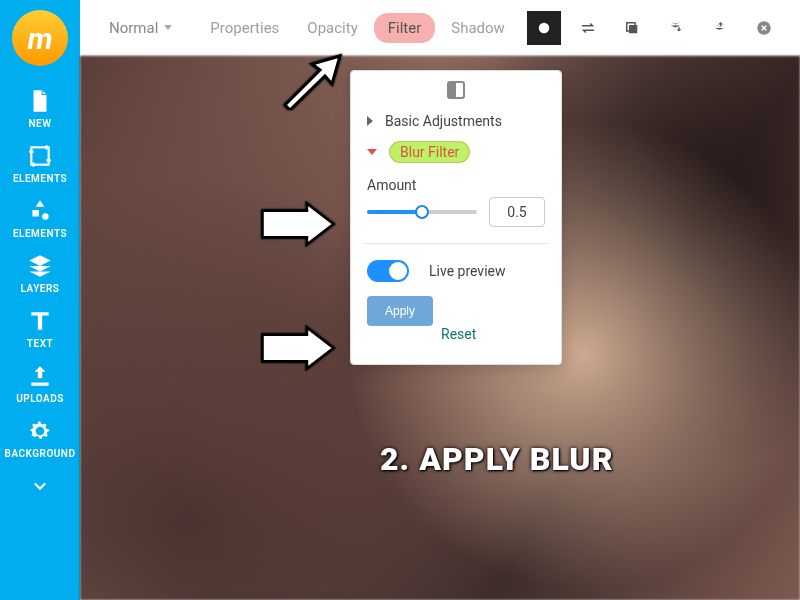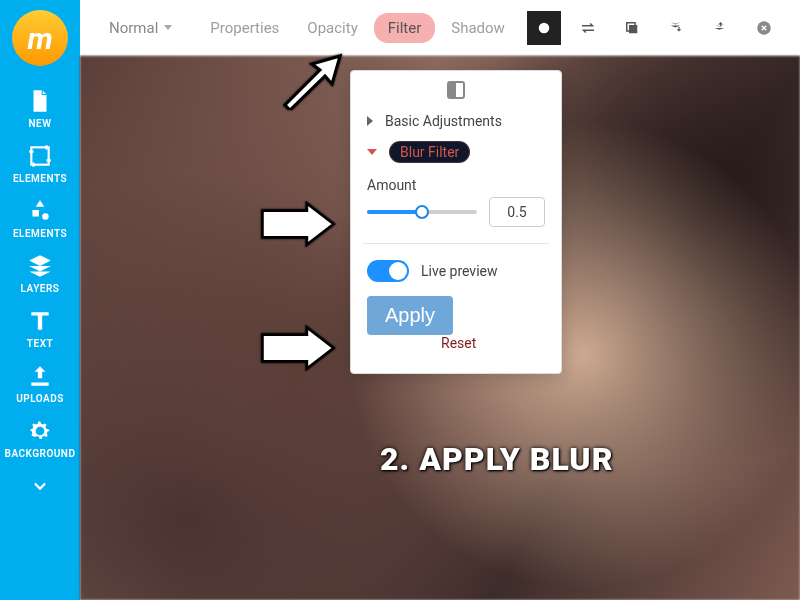--- a/index.html
+++ b/index.html
@@ -62,32 +62,32 @@
     position:absolute; left:350px; top:70px; width:212px;
     background:#fff; border:1px solid #ddd; border-radius:4px;
     box-shadow:0 4px 16px rgba(0,0,0,.15);
     padding:10px 16px 22px; color:#444; font-size:14px;
   }
   .panel-handle { width:18px;height:18px;border:2px solid #888;border-radius:3px;margin:0 auto 8px;
     background:linear-gradient(90deg,#888 50%,transparent 50%);}
   .panel-row { padding:6px 0; display:flex;align-items:center; gap:6px;}
   .caret-right::before{content:"";display:inline-block;width:0;height:0;border-top:5px solid transparent;border-bottom:5px solid transparent;border-left:6px solid #666;margin-right:6px;}
   .caret-down::before{content:"";display:inline-block;width:0;height:0;border-left:5px solid transparent;border-right:5px solid transparent;border-top:6px solid #d9534f;margin-right:6px;}
-  .blur-label{color:#d9534f;border:1px solid rgba(217,83,79,.3);background:#0f172a;border-radius:12px;padding:2px 10px;}
+  .blur-label{color:#d9534f;border:1px solid rgba(217,83,79,.3);background:#bef264;border-radius:12px;padding:2px 10px;}
   .slider-wrap{display:flex;align-items:center;gap:12px;margin-top:4px;}
   .slider-track{flex:1;height:4px;background:#cfcfcf;border-radius:2px;position:relative;}
   .slider-fill{position:absolute;left:0;top:0;bottom:0;width:50%;background:#1e90ff;border-radius:2px;}
   .slider-thumb{position:absolute;left:50%;top:50%;width:14px;height:14px;border-radius:50%;background:#fff;border:2px solid #1c87e8;transform:translate(-50%,-50%);}
   .amount-box{width:56px;height:30px;border:1px solid #ccc;border-radius:4px;text-align:center;line-height:28px;font-size:14px;}
   .divider{height:1px;background:#e5e5e5;margin:16px -4px;}
-  .toggle-row{display:flex;align-items:center;gap:12px;}
+  .toggle-row{display:flex;align-items:center;gap:20px;}
   .toggle{width:42px;height:22px;border-radius:11px;background:#1e90ff;position:relative;}
   .toggle::after{content:"";position:absolute;right:2px;top:2px;width:18px;height:18px;border-radius:50%;background:#fff;}
-  .btn-apply{margin-top:14px;padding:8px 18px;background:#6fa8d8;color:#fff;border:none;border-radius:4px;cursor:pointer;font-size:20px;}
-  .btn-reset{margin-left:26px;color:#7f1d1d;cursor:pointer;font-size:14px;padding-left:48px;}
+  .btn-apply{margin-top:14px;padding:8px 18px;background:#6fa8d8;color:#fff;border:none;border-radius:4px;cursor:pointer;font-size:12px;}
+  .btn-reset{margin-left:26px;color:#0f766e;cursor:pointer;font-size:14px;padding-left:48px;}
 
   
   .arrow{position:absolute;filter:drop-shadow(0 0 1px #000);}
   .arrow svg{width:80px;height:60px;}
   .caption{position:absolute;left:380px;top:440px;color:#fff;font-weight:900;font-size:32px;letter-spacing:1px;text-shadow:0 0 4px #000,1px 1px 2px #000;}
 </style>
 </head>
 <body>
 
 <div class="sidebar">

